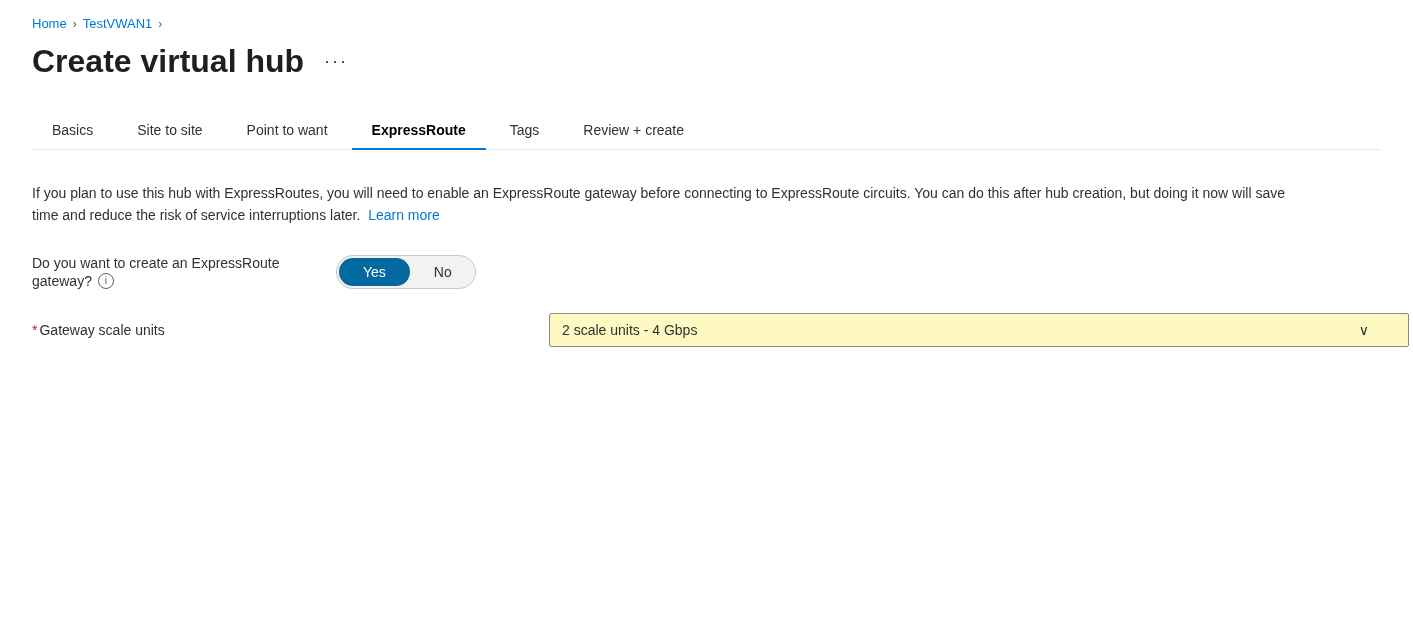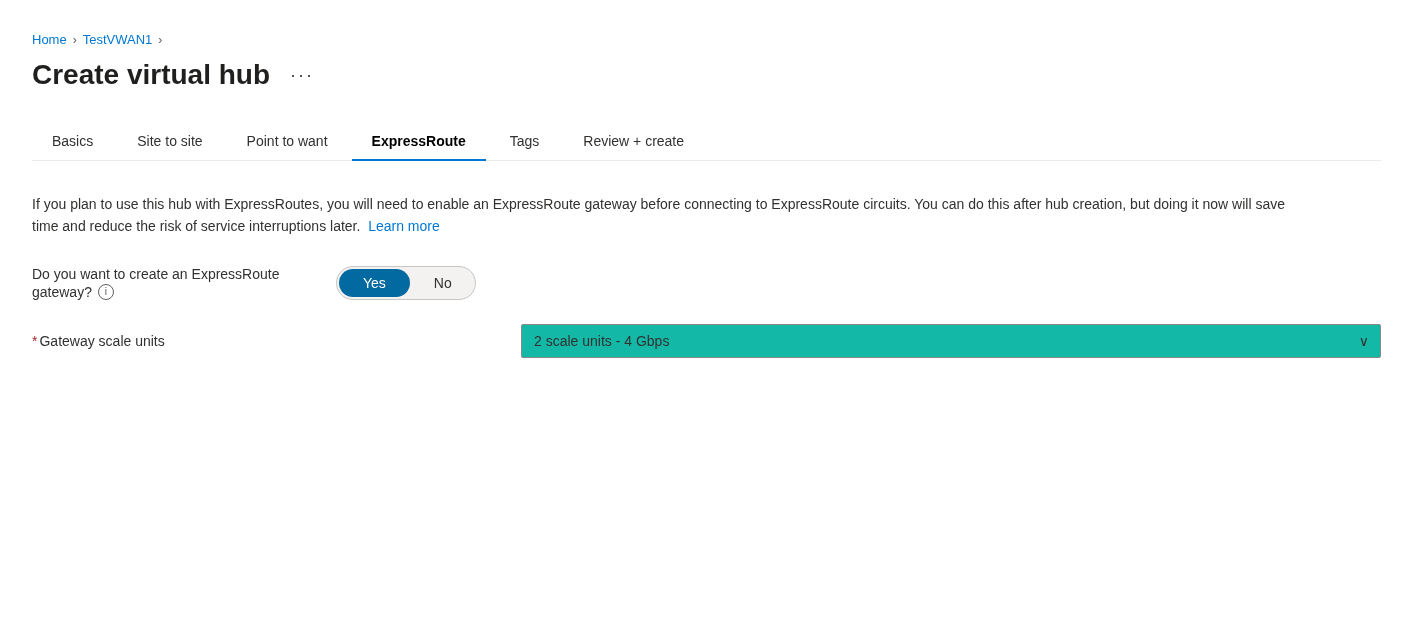--- a/index.html
+++ b/index.html
@@ -3,21 +3,21 @@
   <meta charset="utf-8">
   <style>
     * { box-sizing: border-box; margin: 0; padding: 0; }
     body {
       font-family: 'Segoe UI', -apple-system, BlinkMacSystemFont, sans-serif;
       background: #ffffff;
       color: #323130;
       font-size: 14px;
     }
     .page-container {
-      padding: 32px 32px;
+      padding: 16px 32px;
       max-width: 1413px;
     }
     .breadcrumb {
       display: flex;
       align-items: center;
       gap: 6px;
       margin-bottom: 12px;
       font-size: 13px;
     }
     .breadcrumb-link {
@@ -29,21 +29,21 @@
       color: #605e5c;
       font-size: 12px;
     }
     .page-header {
       display: flex;
       align-items: center;
       gap: 12px;
       margin-bottom: 32px;
     }
     .page-title {
-      font-size: 28px;
+      font-size: 32px;
       font-weight: 600;
       color: #201f1e;
     }
     .more-options-btn {
       background: none;
       border: none;
       cursor: pointer;
       font-size: 18px;
       color: #323130;
       padding: 4px 8px;
@@ -167,25 +167,26 @@
       position: relative;
       width: 860px;
     }
     .dropdown-select {
       width: 100%;
       padding: 8px 36px 8px 12px;
       border: 1px solid #8a8886;
       border-radius: 2px;
       font-size: 14px;
       color: #323130;
-      background: #14b8a6;
+      background: #fef9c3;
       appearance: none;
       -webkit-appearance: none;
       cursor: pointer;
       font-family: inherit;
+      margin-left: 28px;
     }
     .dropdown-arrow {
       position: absolute;
       right: 12px;
       top: 50%;
       transform: translateY(-50%);
       pointer-events: none;
       color: #323130;
       font-size: 14px;
     }

